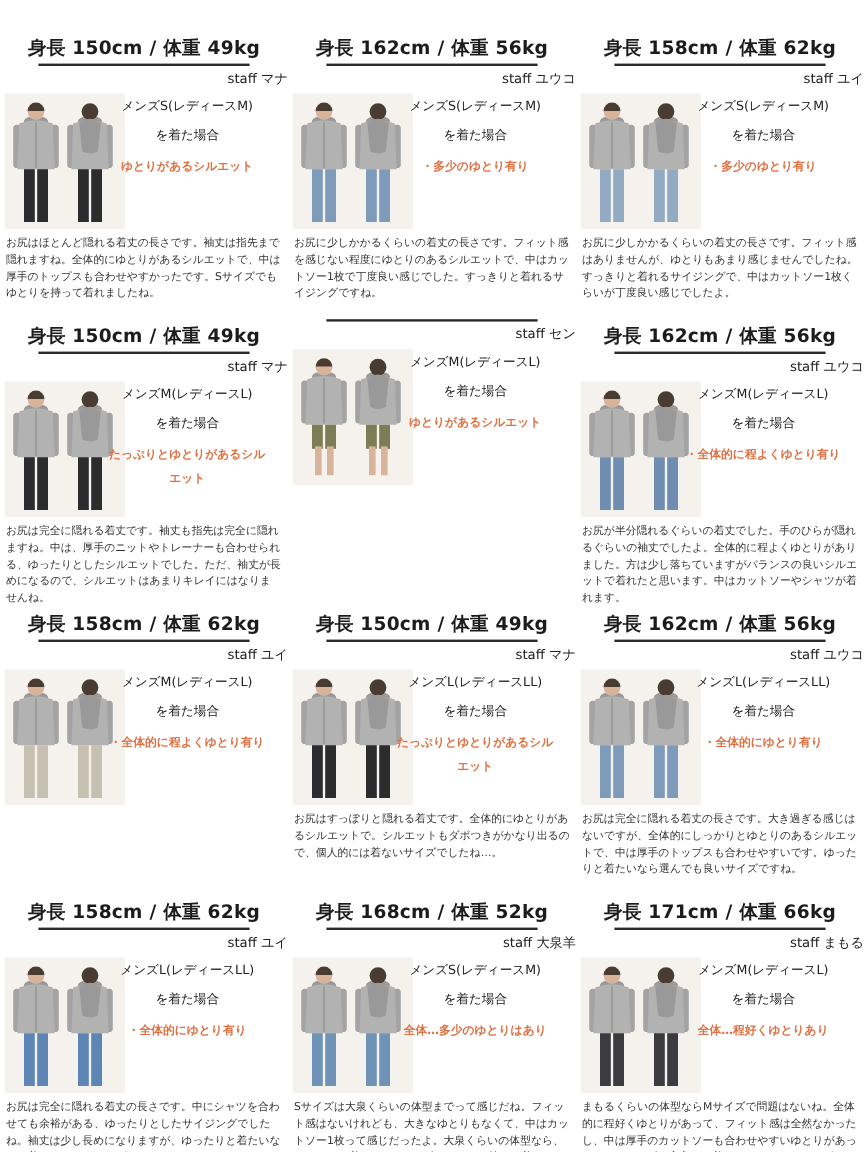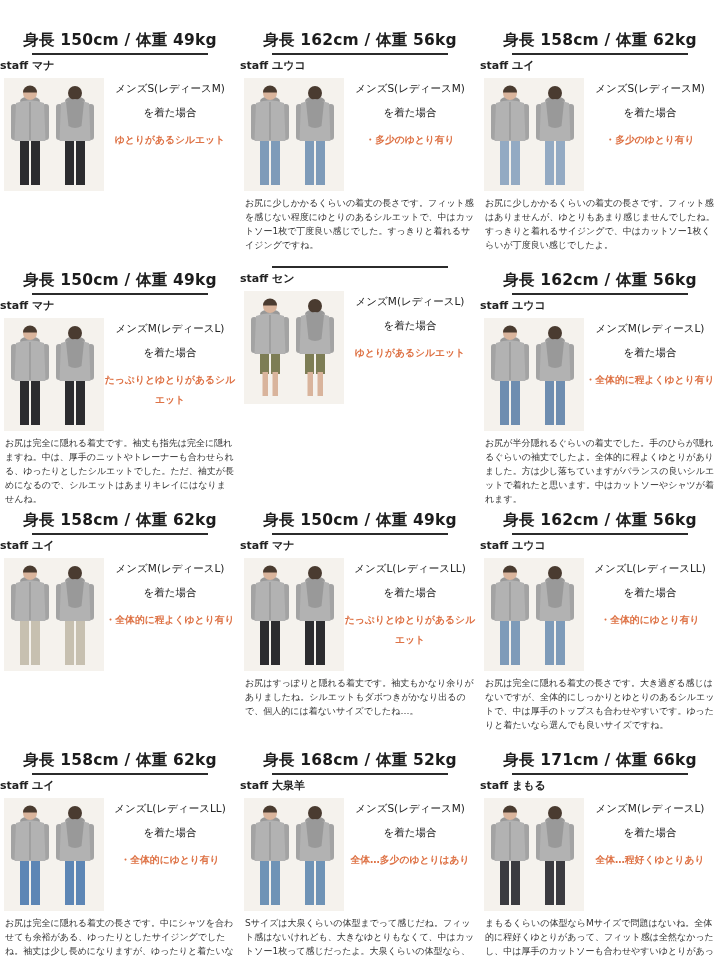--- a/index.html
+++ b/index.html
@@ -2,25 +2,25 @@
 <html style="--accent: #de7245; --photo-bg: #f5f2ed;"><head>
 <meta charset="utf-8">
 <style>
   html,body{margin:0;padding:0;background:#ffffff;}
   body{width:720px;height:960px;overflow:hidden;
        font-family:"DejaVu Sans","Liberation Sans",sans-serif;}
   .grid{display:grid;grid-template-columns:repeat(3,240px);grid-auto-rows:240px;width:620px;margin-top:24px;}
   .cell{width:240px;height:240px;overflow:hidden;position:relative;background:#fff;}
   .hw{margin-top:6px;text-align:center;font-size:15.5px;font-weight:bold;color:#1c1c1c;letter-spacing:0.2px;}
   .rule{width:176px;border-bottom:2px solid #2b2b2b;margin:2px auto 0;height:0;}
-  .staff{text-align:left;font-size:11px;color:#222;margin-top:3px;font-weight:bold;}
+  .staff{text-align:right;font-size:11px;color:#222;margin-top:3px;}
   .bodyrow{position:relative;height:114px;margin-top:5px;}
   .photo{position:absolute;left:4px;top:0;width:100px;height:113px;background:var(--photo-bg,#f5f2ed);}
   .photo svg{display:block;}
-  .side{position:absolute;left:102px;top:4px;width:136px;}
+  .side{position:absolute;left:88px;top:4px;width:136px;}
   .size{text-align:center;font-size:10.5px;color:#222;white-space:nowrap;}
   .wear{text-align:center;font-size:10.5px;color:#222;margin-top:10px;}
   .fit{font-size:9.8px;font-weight:bold;color:var(--accent,#de7245);margin-top:10px;line-height:2.0;text-align:center;}
   .desc{margin:5px 5px 0 5px;font-size:9px;line-height:1.55;color:#333;text-align:left;letter-spacing:0;}
 </style>
 </head>
 <body>
 
 <div class="grid">
     <div class="cell">
@@ -55,20 +55,21 @@
     </g>
             </g>
           </svg>
         </div>
       <div class="side">
         <div class="size">メンズS(レディースM)</div>
         <div class="wear">を着た場合</div>
         <div class="fit">ゆとりがあるシルエット</div>
       </div>
     </div>
+    <div class="desc">お尻はほとんど隠れる着丈の長さです。袖丈は指先まで隠れますね。全体的にゆとりがあるシルエットで、中は厚手のトップスも合わせやすかったです。Sサイズでもゆとりを持って着れましたね。</div>
   </div>
     <div class="cell">
     <div class="hw">身長 162cm / 体重 56kg</div>
     <div class="rule"></div>
     <div class="staff">staff ユウコ</div>
     <div class="bodyrow">
       <div class="photo">
           <svg width="100" height="113" viewBox="0 0 100 113" xmlns="http://www.w3.org/2000/svg">
     <rect x="0" y="0" width="100" height="113" fill="#f5f2ed"></rect>
     <g transform="translate(3,3)">
@@ -342,21 +343,21 @@
     </g>
             </g>
           </svg>
         </div>
       <div class="side">
         <div class="size">メンズL(レディースLL)</div>
         <div class="wear">を着た場合</div>
         <div class="fit">たっぷりとゆとりがあるシルエット</div>
       </div>
     </div>
-    <div class="desc">お尻はすっぽりと隠れる着丈です。袖丈もかなり余りがありましたね。シルエットもダボつきがかなり出るので、個人的には着ないサイズでしたね…。</div>
+    <div class="desc">お尻はすっぽりと隠れる着丈です。全体的にゆとりがあるシルエットで。シルエットもダボつきがかなり出るので、個人的には着ないサイズでしたね…。</div>
   </div>
     <div class="cell">
     <div class="hw">身長 162cm / 体重 56kg</div>
     <div class="rule"></div>
     <div class="staff">staff ユウコ</div>
     <div class="bodyrow">
       <div class="photo">
           <svg width="100" height="113" viewBox="0 0 100 113" xmlns="http://www.w3.org/2000/svg">
     <rect x="0" y="0" width="100" height="113" fill="#f5f2ed"></rect>
     <g transform="translate(3,3)">

